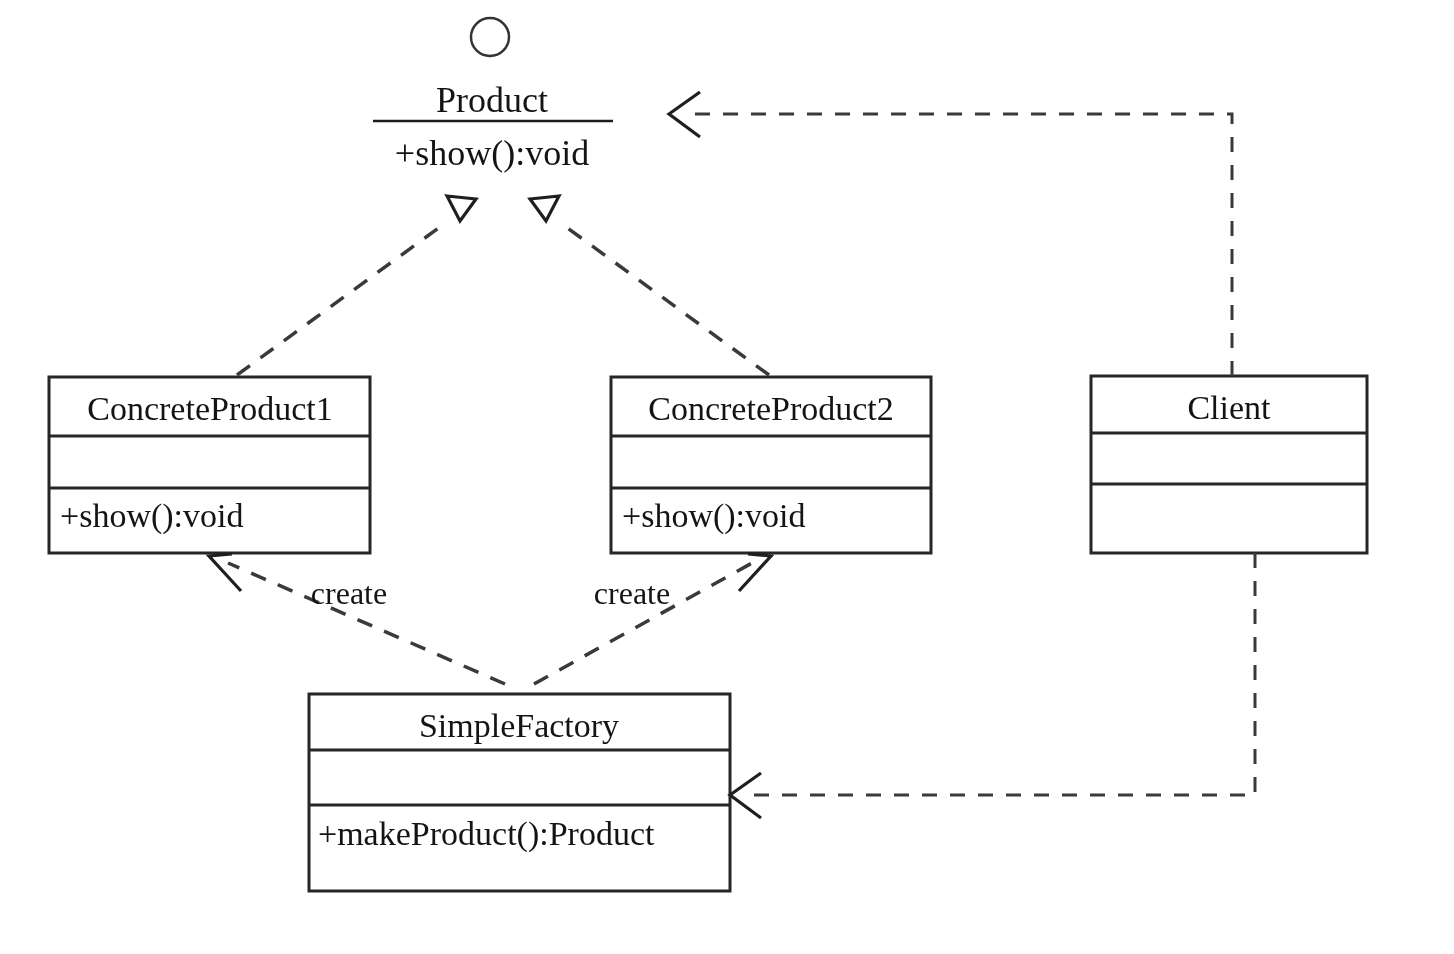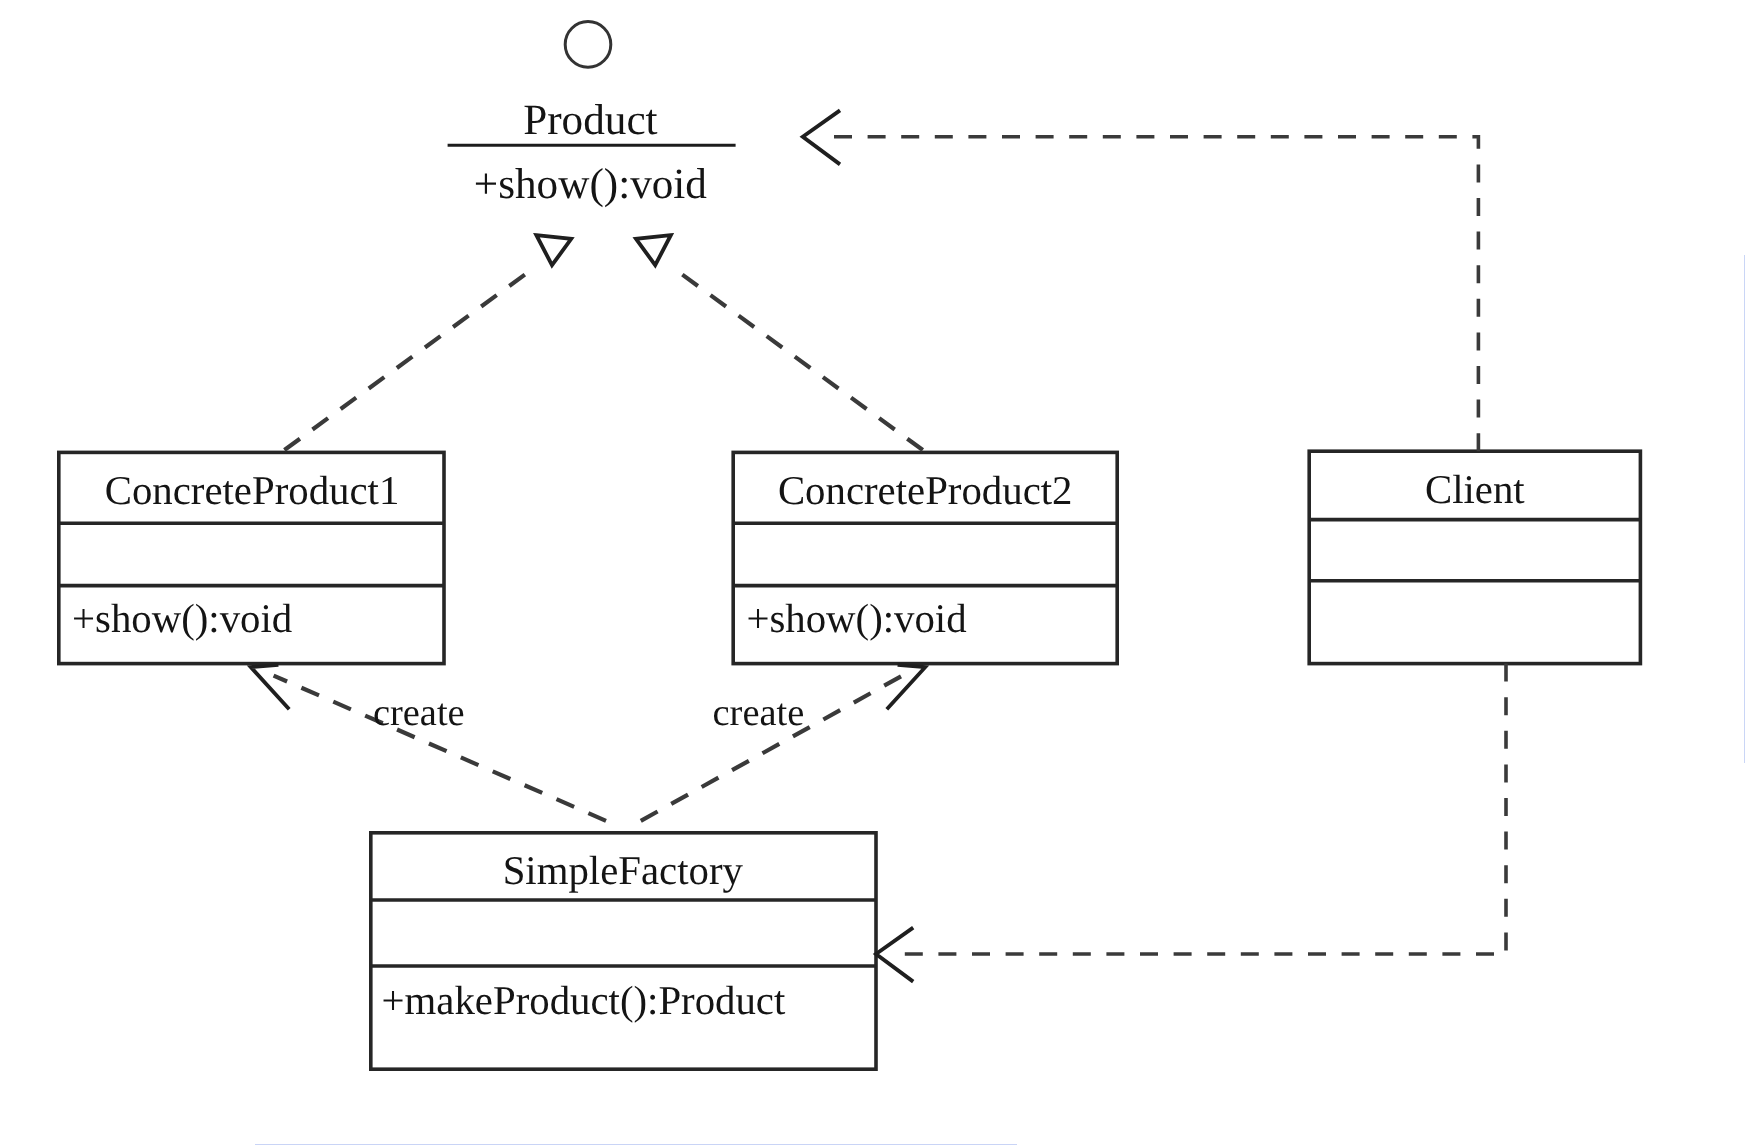--- a/index.html
+++ b/index.html
@@ -12,21 +12,21 @@
     width: 1454px;
     height: 954px;
     overflow: hidden;
     font-family: "Liberation Serif", "DejaVu Serif", serif;
     color: #1a1a1a;
   }
   #diagram-root {
     position: relative;
     width: 1454px;
     height: 954px;
-    background: #1d4ed8;
+    background: #701a75;
   }
   svg#uml-canvas {
     display: block;
     width: 1454px;
     height: 954px;
     background: #ffffff;
   }
   .cls-box {
     fill: #ffffff;
     stroke: #262626;

